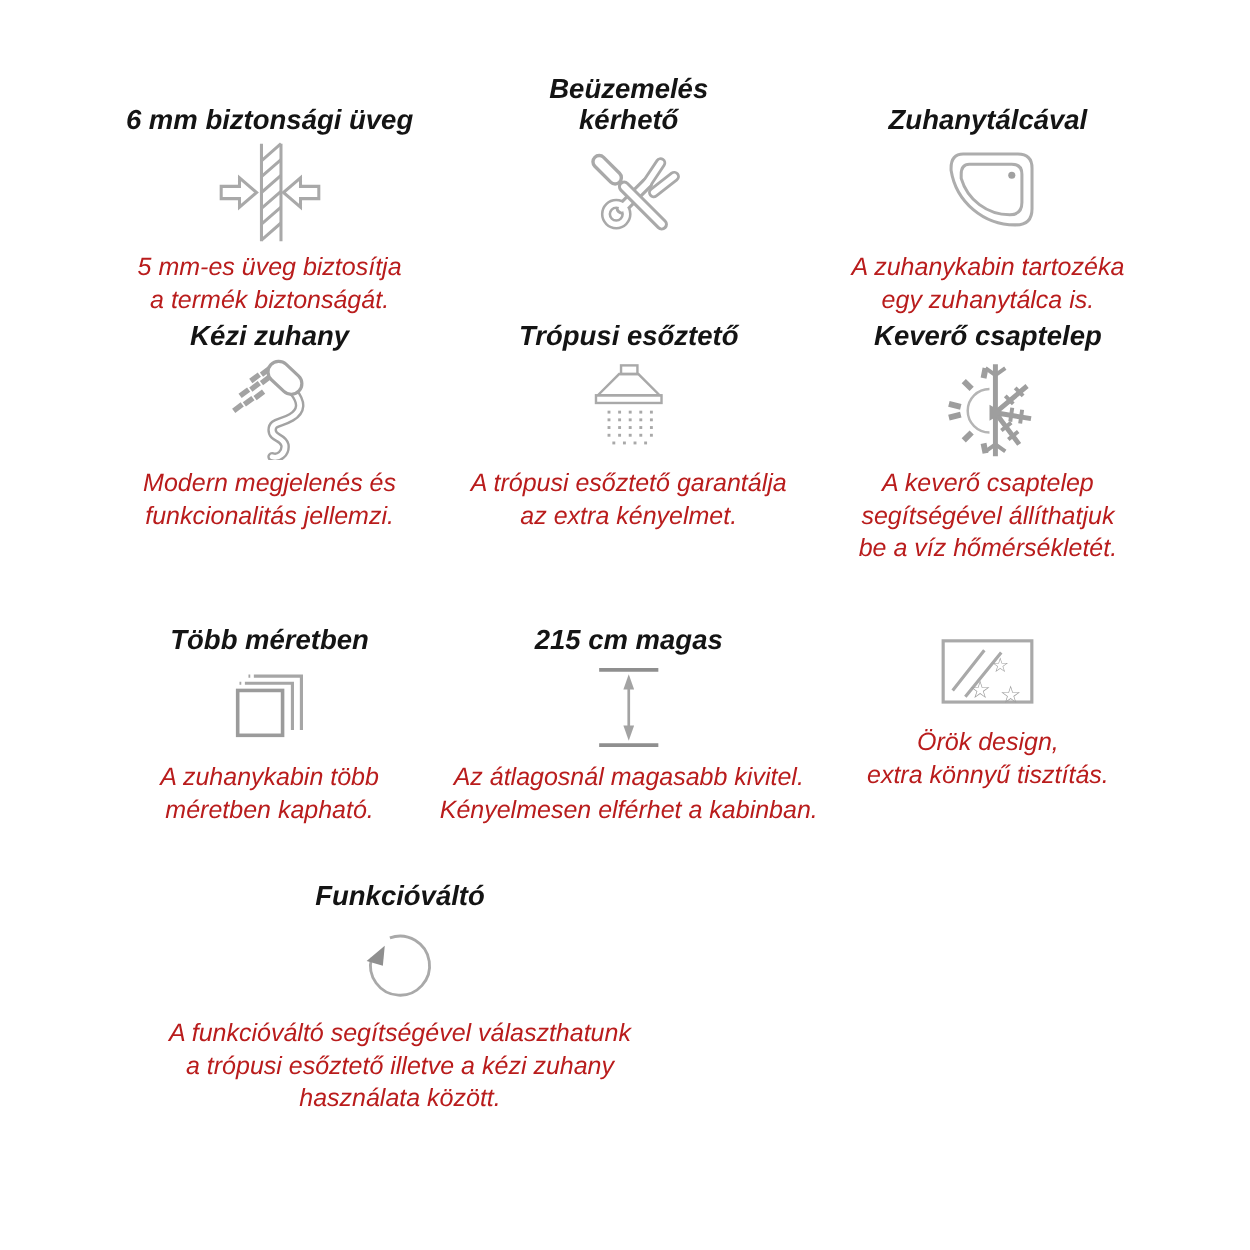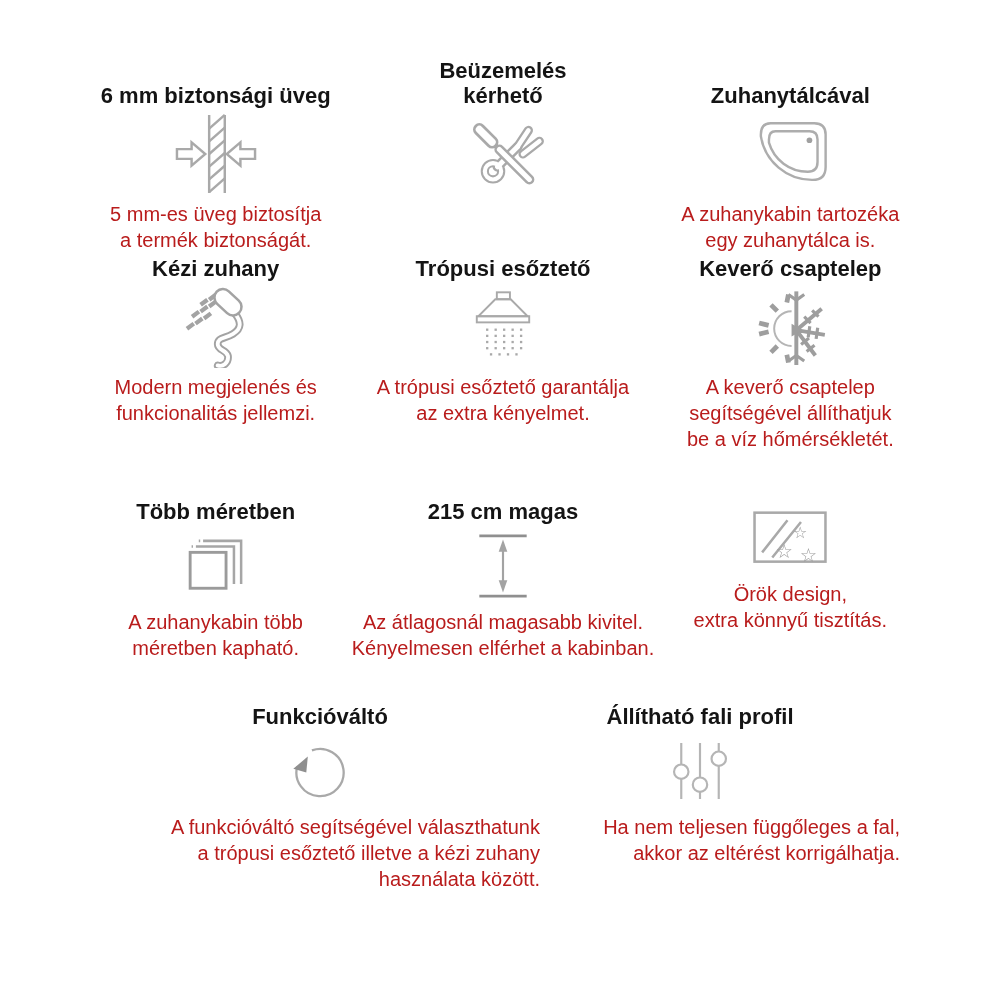--- a/index.html
+++ b/index.html
@@ -6,32 +6,32 @@
   html,body{margin:0;padding:0;background:#ffffff;}
   .canvas{
     position:relative;width:1000px;height:1000px;background:#ffffff;
     font-family:"Liberation Sans",sans-serif;overflow:hidden;
   }
   .grid3{display:grid;grid-template-columns:repeat(3,1fr);padding:0 66px 0 72px;}
   .row-1{padding-top:56px;}
   .row-2{}
   .row-3{margin-top:44px;}
   .row-4{margin-top:40px;display:flex;}
-  .cell{text-align:center;}
+  .cell{text-align:center;font-style:italic;}
   .cell-funk{width:44%;margin-left:10%;}
   .cell-profil{width:40%;margin-left:-4%;}
   .title{
     margin:0;font-size:22px;font-weight:700;color:#141414;line-height:25px;
     white-space:pre-line;display:flex;align-items:flex-end;justify-content:center;height:28px;
   }
   .row-1 .title{height:52px;}
   .icon-box{height:82px;display:flex;align-items:center;justify-content:center;margin-top:5px;}
   .row-3 .icon-box,.row-4 .icon-box{height:74px;}
   .desc{margin:6px -42px 0;font-size:20px;color:#b91c1c;line-height:26px;white-space:pre-line;}
-  .row-4 .desc{margin:6px 0 0;text-align:right;}
+  .row-4 .desc{margin:6px 0 0;}
   svg{display:block;}
 </style>
 </head>
 <body>
 
 <div class="canvas">
 
   <div class="grid3 row-1">
     <div class="cell">
       <h3 class="title">6 mm biztonsági üveg</h3>
@@ -235,32 +235,15 @@
         <svg width="64" height="62" viewBox="0 0 84 80">
           <path d="M31.4,12.9 A31,31 0 1 1 12.1,34" stroke="#a9a9a9" stroke-width="3" fill="none"></path>
           <polygon points="7,37 26,21 24,42" fill="#8f8f8f"></polygon>
         </svg>
       </div>
       <p class="desc">A funkcióváltó segítségével választhatunk
 a trópusi esőztető illetve a kézi zuhany
 használata között.</p>
     </div>
 
-    <div class="cell cell-profil">
-      <h3 class="title">Állítható fali profil</h3>
-      <div class="icon-box">
-        <svg width="58" height="62" viewBox="0 0 80 86">
-          <g stroke="#b5b5b5" stroke-width="3" fill="none">
-            <path d="M14,4 V82 M40,4 V82 M66,4 V82"></path>
-          </g>
-          <g stroke="#b5b5b5" stroke-width="3" fill="#ffffff">
-            <circle cx="14" cy="44" r="10"></circle>
-            <circle cx="40" cy="62" r="10"></circle>
-            <circle cx="66" cy="26" r="10"></circle>
-          </g>
-        </svg>
-      </div>
-      <p class="desc">Ha nem teljesen függőleges a fal,
-akkor az eltérést korrigálhatja.</p>
-    </div>
   </div>
 
 </div>
 
 </body></html>

